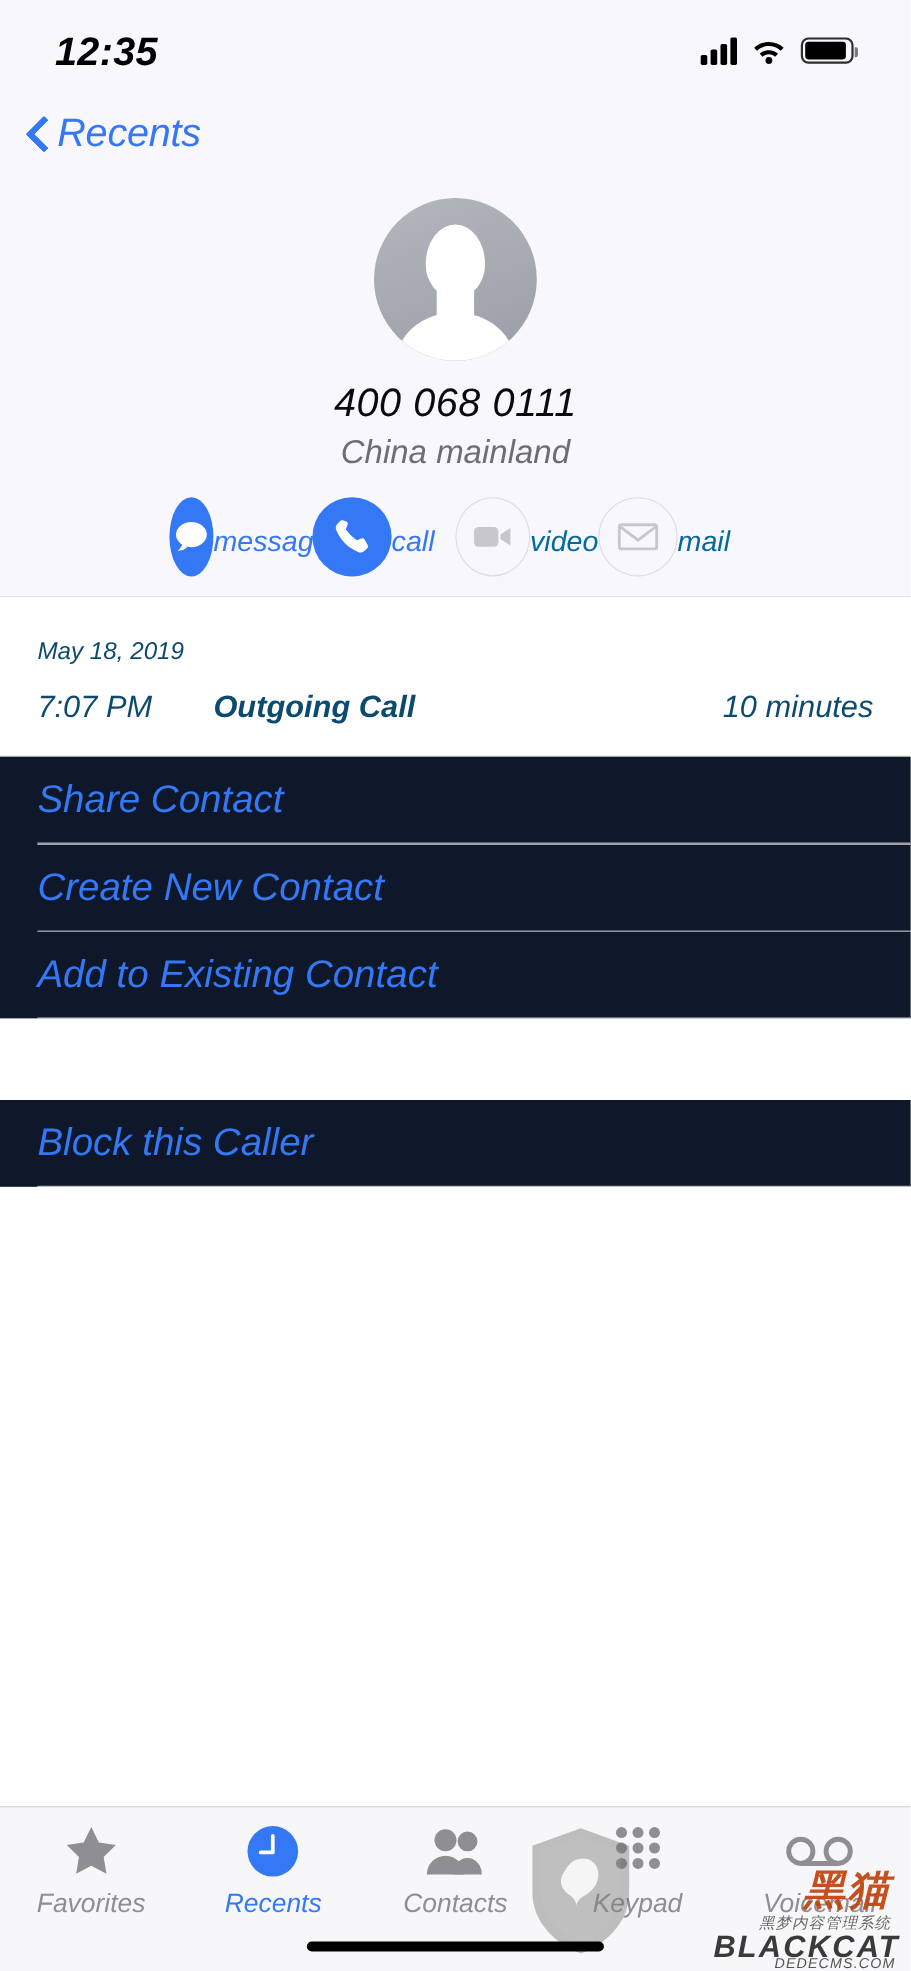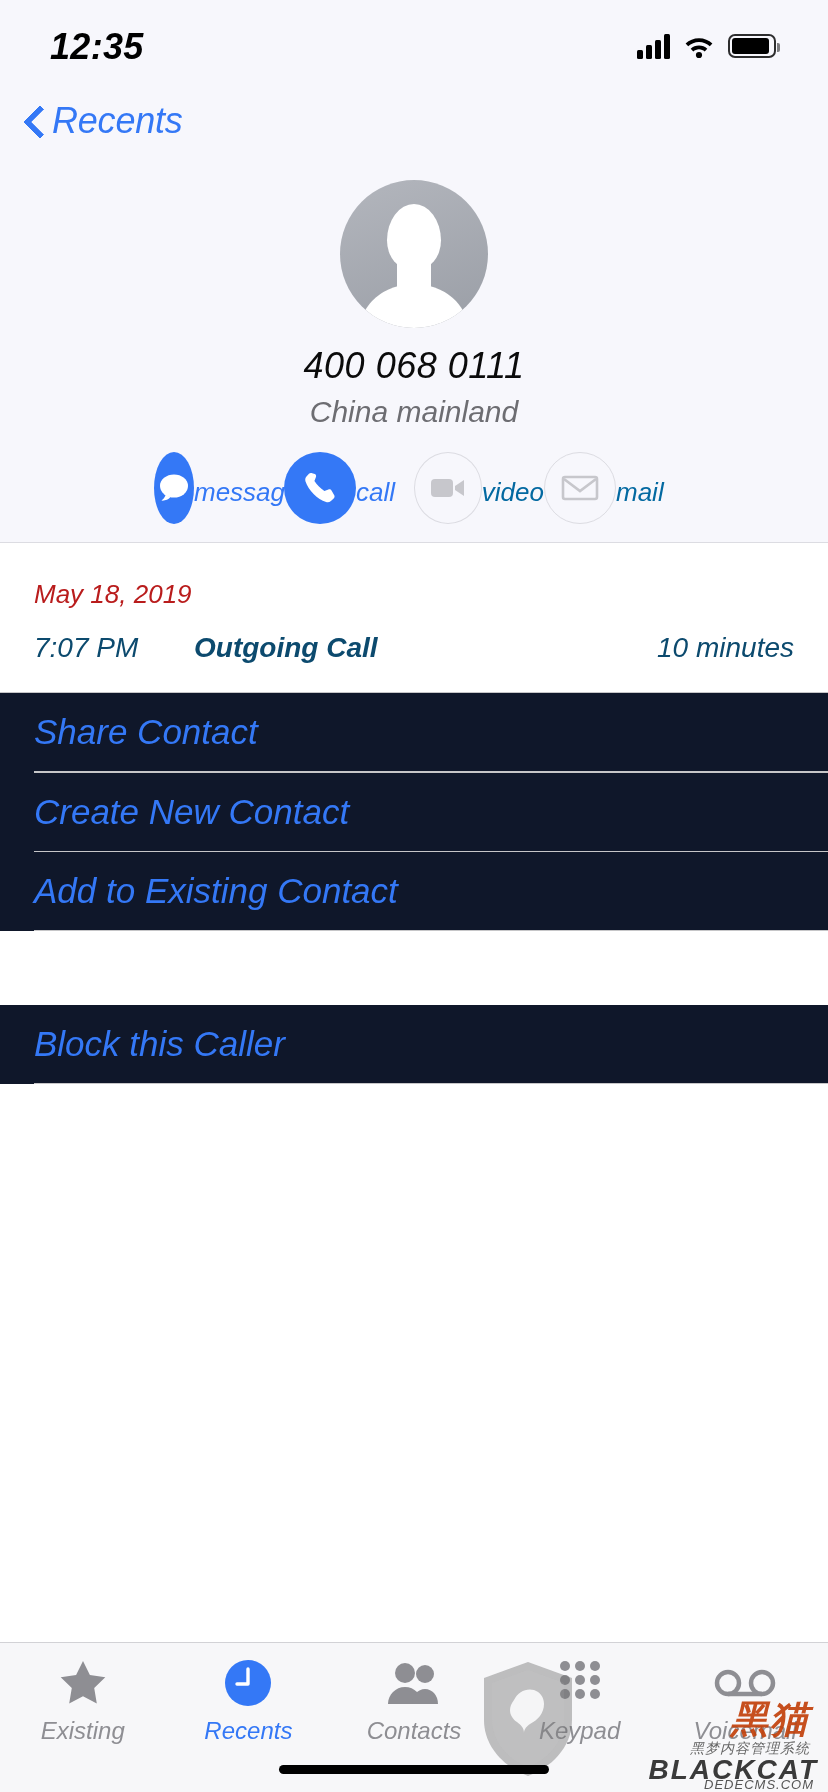--- a/index.html
+++ b/index.html
@@ -219,22 +219,22 @@
   .action.enabled .label { color: #3478f6; }
   .action.disabled .label { color: #0369a1; }
 
   
   .detail-section {
     background: #fff;
     padding: 0 34px;
     flex: 0 0 auto;
   }
   .detail-date {
-    font-size: 26px;
-    color: #b91c1c;
+    font-size: 22px;
+    color: #0c4a6e;
     padding-top: 36px;
   }
   .detail-row {
     display: flex;
     align-items: baseline;
     padding-top: 22px;
     padding-bottom: 28px;
     font-size: 28px;
     color: #0c4a6e;
   }
@@ -475,21 +475,21 @@
   <div class="filler"></div>
 
   <div class="tab-bar">
 
     <div class="tab">
       <div class="tab-icon">
         <svg width="50" height="48" viewBox="0 0 50 48">
           <path d="M25 2l6.9 14 15.4 2.2-11.1 10.9 2.6 15.4L25 37.2 11.2 44.5l2.6-15.4L2.7 18.2 18.1 16z" fill="#8e8e93"></path>
         </svg>
       </div>
-      <div class="tab-label">Existing</div>
+      <div class="tab-label">Favorites</div>
     </div>
 
     <div class="tab active">
       <div class="tab-icon">
         <svg width="52" height="52" viewBox="0 0 52 52">
           <circle cx="26" cy="26" r="23" fill="#3478f6"></circle>
           <path d="M26 12v15h-11" fill="none" stroke="#fff" stroke-width="3.4" stroke-linecap="round" stroke-linejoin="round"></path>
         </svg>
       </div>
       <div class="tab-label">Recents</div>

